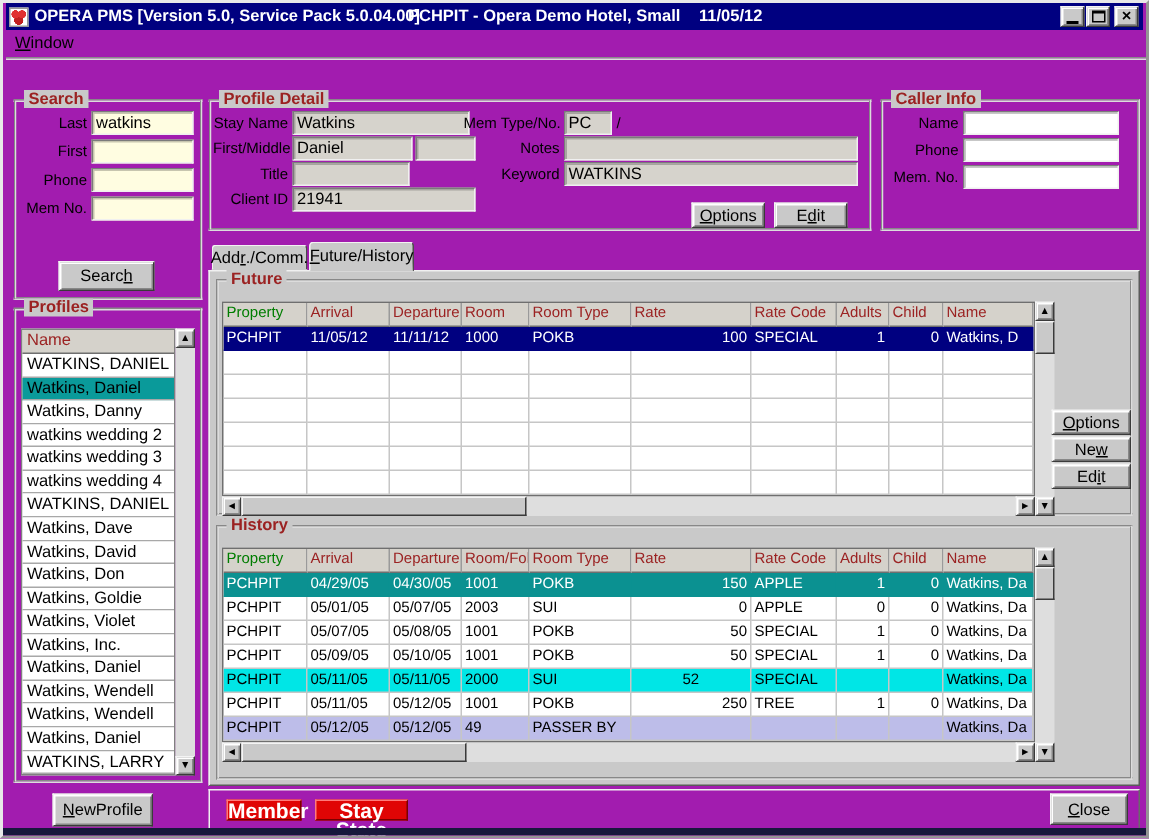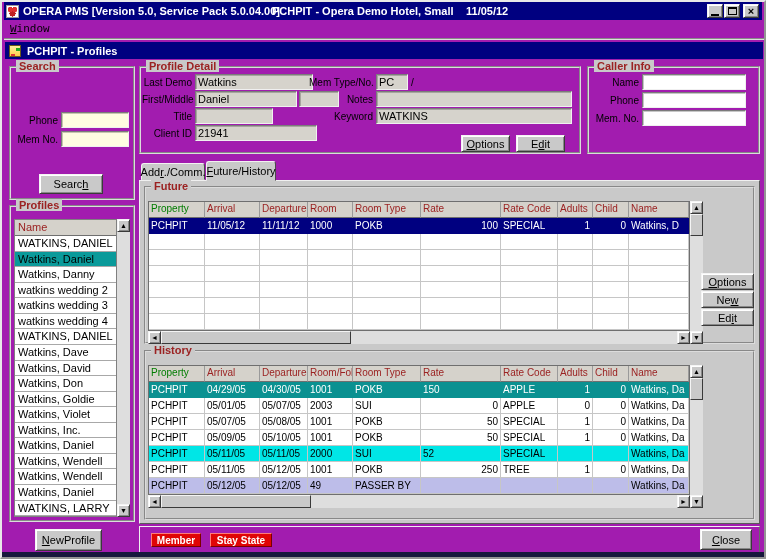--- a/index.html
+++ b/index.html
@@ -24,21 +24,21 @@
   .winbtn { width:16px; height:14px; background:#c9c9c9; border:1px solid;
             border-color:#f4f4f4 #3a3a3a #3a3a3a #f4f4f4; box-shadow:inset 1px 1px 0 #fff, inset -1px -1px 0 #888;
             display:flex; align-items:center; justify-content:center; color:#000; }
   .winbtn.close { margin-left:2px; font-weight:bold; font-size:11px; line-height:10px; }
   .glyph-min { width:8px; height:2px; background:#000; margin-top:7px; }
   .glyph-max { width:9px; height:8px; border:1px solid #000; border-top:2px solid #000; }
 
   
   .menubar { position:absolute; left:2px; top:18px; width:760px; height:20px;
              display:flex; align-items:center; border-bottom:2px groove #dedede; }
-  .menu-item { padding:2px 6px;font-family:Liberation Mono, monospace; }
+  .menu-item { padding:2px 6px; }
 
   
   .inner-title { position:absolute; left:3px; top:40px; width:758px; height:17px;
                  background:#000080; color:#fff; display:flex; align-items:center; }
   .form-icon { width:12px; height:12px; margin:0 6px 0 4px; border:1px solid #6a5a18;
                background: linear-gradient(#d33,#d33) 1px 8px/4px 3px no-repeat,
                            linear-gradient(#2a2,#2a2) 6px 2px/4px 3px no-repeat,
                            linear-gradient(#ffef9e,#ffcf4a); }
   .inner-title .tb-text { font-weight:bold; }
 
@@ -123,21 +123,21 @@
   .row-lavender { background:#bdbde9; }
 
   
   .side-btns { position:absolute; left:699px; top:271px; width:53px; z-index:4; }
   .side-btns .btn { width:53px; height:17px; margin-bottom:1px; }
 
   
   .bottom-panel { position:absolute; left:137px; top:524px; width:621px; height:27px;
                   border:1px solid; border-color:#efefef #6a6a6a #6a6a6a #efefef; }
   .badge { position:absolute; top:6px; height:14px; background:#e00505; color:#fff;
-           font-weight:bold; font-size:10px; text-align:center; line-height:13px;
+           font-weight:bold; font-size:14px; text-align:center; line-height:13px;
            border:1px solid; border-color:#ff7a7a #7a0000 #7a0000 #ff7a7a; }
   .badge-member { left:11px; width:50px; }
   .badge-stay { left:70px; width:62px; }
   .close-btn { position:absolute; left:698px; top:527px; width:52px; height:21px; z-index:5; }
   .bottom-frame { position:absolute; left:0; bottom:0; width:762px; height:5px; background:#17173c; }
 </style>
 </head>
 <body>
 
 <div class="window">
@@ -155,27 +155,31 @@
           <span class="glyph-max"></span>
         </div>
       <div class="winbtn close">×</div>
     </div>
   </div>
 
   <div class="menubar">
     <span class="menu-item"><u>W</u><span>i</span><span>n</span><span>d</span><span>o</span><span>w</span></span>
   </div>
 
-  <div class="inner-title">
-    <div class="form-icon"></div>
-    <span class="tb-text">PCHPIT - Profiles</span>
-  </div>
 
   <div class="fieldset search-fs">
     <span class="legend">Search</span>
+    <div class="srow" style="top:6px;">
+      <span class="flabel">Last</span>
+      <input class="field cream" value="watkins" style="">
+    </div>
+    <div class="srow" style="top:25px;">
+      <span class="flabel">First</span>
+      <input class="field cream" value="" style="">
+    </div>
     <div class="srow" style="top:44px;">
       <span class="flabel">Phone</span>
       <input class="field cream" value="" style="">
     </div>
     <div class="srow" style="top:63px;">
       <span class="flabel">Mem No.</span>
       <input class="field cream" value="" style="">
     </div>
     <div class="btn search-btn">
         <span>S</span>
@@ -230,26 +234,26 @@
       <span>o</span>
       <span>f</span>
       <span>i</span>
       <span>l</span>
       <span>e</span>
     </div>
 
   <div class="fieldset pd-fs">
     <span class="legend">Profile Detail</span>
     <div class="pdrow" style="left:1px; top:6px;">
-      <span class="flabel">Last Demo</span>
+      <span class="flabel">Stay Name</span>
       <input class="field gray" style="width: 118px;" value="Watkins">
     </div>
     <div class="pdrow" style="left:1px; top:23px;">
       <span class="flabel">First/Middle</span>
-      <input class="field gray" style="width: 102px;" value="Daniel">
+      <input class="field gray" style="width: 80px;" value="Daniel">
       <input class="field gray" style="width: 40px; margin-left: 2px;" value="">
     </div>
     <div class="pdrow" style="left:1px; top:40px;">
       <span class="flabel">Title</span>
       <input class="field gray" style="width: 78px;" value="">
     </div>
     <div class="pdrow" style="left:1px; top:57px;">
       <span class="flabel">Client ID</span>
       <input class="field gray" style="width: 122px;" value="21941">
     </div>
@@ -489,21 +493,21 @@
               <div class="grid-hcell" style="width: 35px;">Adults</div>
               <div class="grid-hcell" style="width: 36px;">Child</div>
               <div class="grid-hcell" style="width: 60px;">Name</div>
             </div>
             <div class="grid-row row-teal">
               <div class="grid-cell" style="width: 56px;">PCHPIT</div>
               <div class="grid-cell" style="width: 55px;">04/29/05</div>
               <div class="grid-cell" style="width: 48px;">04/30/05</div>
               <div class="grid-cell" style="width: 45px;">1001</div>
               <div class="grid-cell" style="width: 68px;">POKB</div>
-              <div class="grid-cell" style="width: 80px; ">150</div>
+              <div class="grid-cell" style="width: 80px; text-align: right;">150</div>
               <div class="grid-cell" style="width: 57px;">APPLE</div>
               <div class="grid-cell" style="width: 35px; text-align: right;">1</div>
               <div class="grid-cell" style="width: 36px; text-align: right;">0</div>
               <div class="grid-cell" style="width: 60px;">Watkins, Da</div>
             </div>
             <div class="grid-row">
               <div class="grid-cell" style="width: 56px;">PCHPIT</div>
               <div class="grid-cell" style="width: 55px;">05/01/05</div>
               <div class="grid-cell" style="width: 48px;">05/07/05</div>
               <div class="grid-cell" style="width: 45px;">2003</div>
@@ -537,21 +541,21 @@
               <div class="grid-cell" style="width: 35px; text-align: right;">1</div>
               <div class="grid-cell" style="width: 36px; text-align: right;">0</div>
               <div class="grid-cell" style="width: 60px;">Watkins, Da</div>
             </div>
             <div class="grid-row row-cyan">
               <div class="grid-cell" style="width: 56px;">PCHPIT</div>
               <div class="grid-cell" style="width: 55px;">05/11/05</div>
               <div class="grid-cell" style="width: 48px;">05/11/05</div>
               <div class="grid-cell" style="width: 45px;">2000</div>
               <div class="grid-cell" style="width: 68px;">SUI</div>
-              <div class="grid-cell" style="width: 80px; text-align: left;">52</div>
+              <div class="grid-cell" style="width: 80px; text-align: center;">52</div>
               <div class="grid-cell" style="width: 57px;">SPECIAL</div>
               <div class="grid-cell" style="width: 35px; text-align: right;"></div>
               <div class="grid-cell" style="width: 36px; text-align: right;"></div>
               <div class="grid-cell" style="width: 60px;">Watkins, Da</div>
             </div>
             <div class="grid-row">
               <div class="grid-cell" style="width: 56px;">PCHPIT</div>
               <div class="grid-cell" style="width: 55px;">05/11/05</div>
               <div class="grid-cell" style="width: 48px;">05/12/05</div>
               <div class="grid-cell" style="width: 45px;">1001</div>

